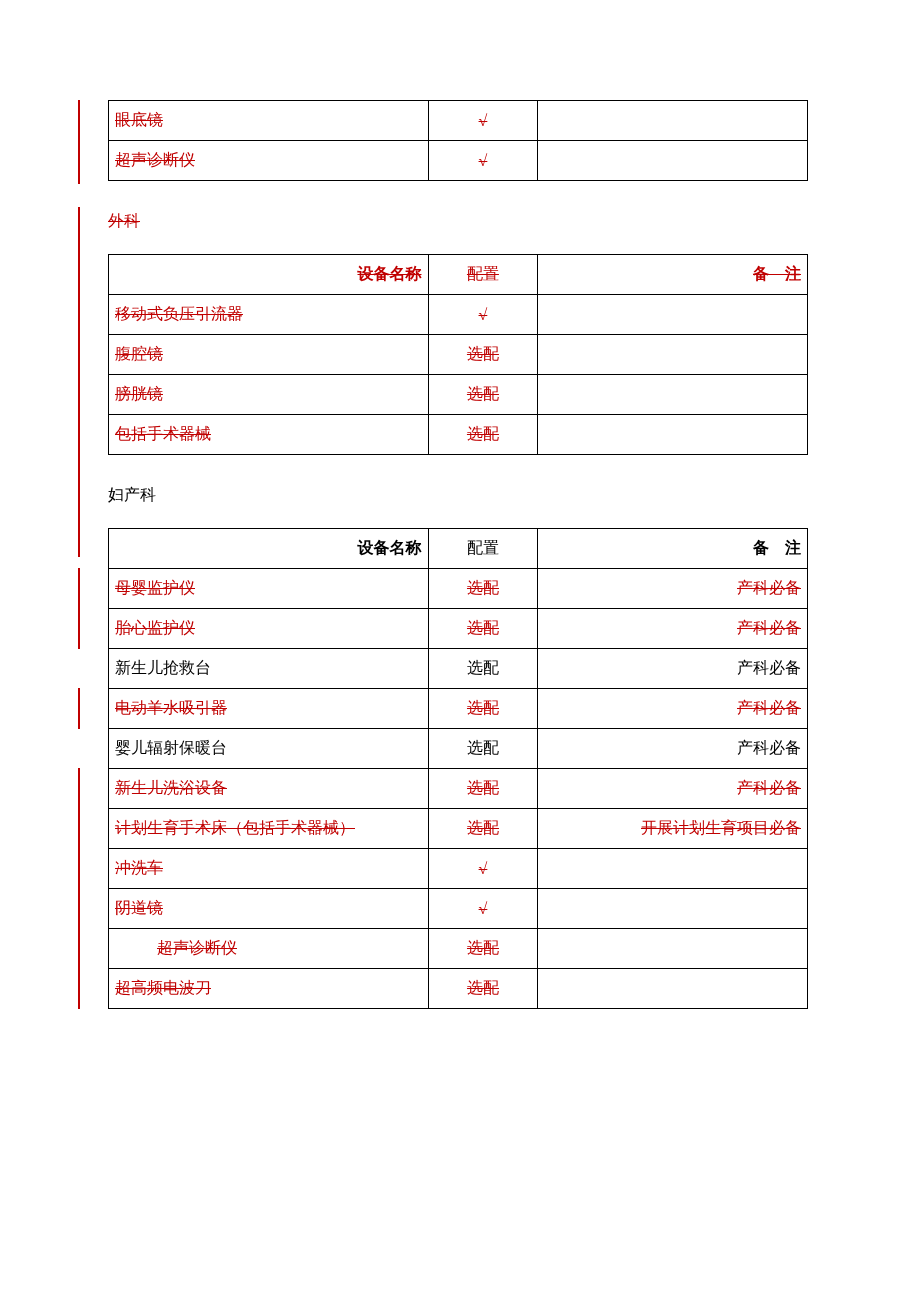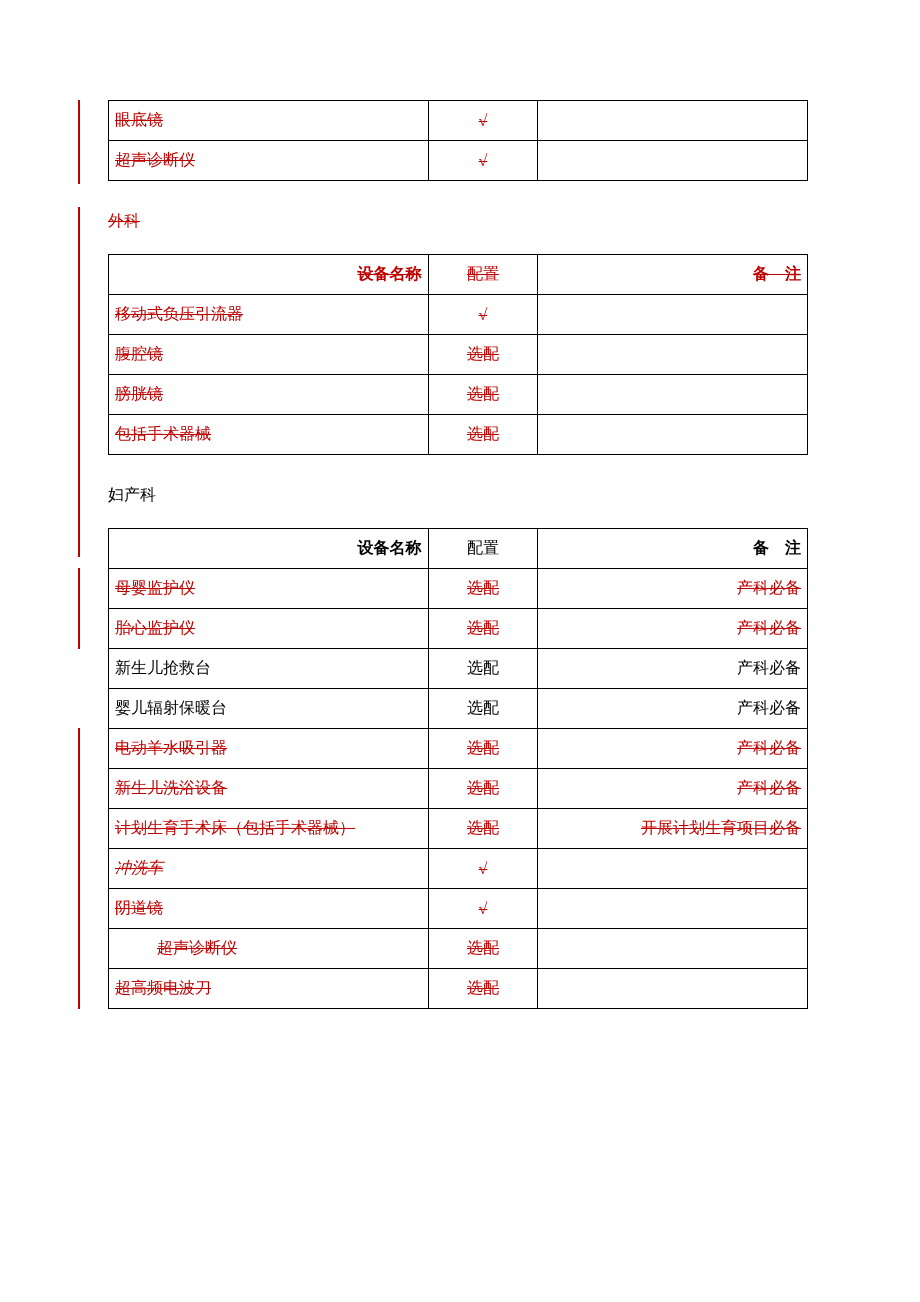--- a/index.html
+++ b/index.html
@@ -148,41 +148,41 @@
             <td class="col-name" style="position: relative;"><span class="strike">胎心监护仪</span><div style="position: absolute; left: -31px; top: -1px; bottom: -1px; width: 2px; background: rgb(192, 0, 0);"></div></td>
             <td class="col-config"><span class="strike">选配</span></td>
             <td class="col-note"><span class="strike">产科必备</span></td>
           </tr>
           <tr>
             <td class="col-name"><span>新生儿抢救台</span></td>
             <td class="col-config"><span>选配</span></td>
             <td class="col-note"><span>产科必备</span></td>
           </tr>
           <tr>
+            <td class="col-name" style="position: relative;"><span class="strike">电动羊水吸引器</span><div style="position: absolute; left: -31px; top: -1px; bottom: -1px; width: 2px; background: rgb(192, 0, 0);"></div></td>
+            <td class="col-config"><span class="strike">选配</span></td>
+            <td class="col-note"><span class="strike">产科必备</span></td>
+          </tr>
+          <tr>
             <td class="col-name"><span>婴儿辐射保暖台</span></td>
             <td class="col-config"><span>选配</span></td>
             <td class="col-note"><span>产科必备</span></td>
           </tr>
           <tr>
-            <td class="col-name" style="position: relative;"><span class="strike">电动羊水吸引器</span><div style="position: absolute; left: -31px; top: -1px; bottom: -1px; width: 2px; background: rgb(192, 0, 0);"></div></td>
-            <td class="col-config"><span class="strike">选配</span></td>
-            <td class="col-note"><span class="strike">产科必备</span></td>
-          </tr>
-          <tr>
             <td class="col-name" style="position: relative;"><span class="strike">新生儿洗浴设备</span><div style="position: absolute; left: -31px; top: -1px; bottom: -1px; width: 2px; background: rgb(192, 0, 0);"></div></td>
             <td class="col-config"><span class="strike">选配</span></td>
             <td class="col-note"><span class="strike">产科必备</span></td>
           </tr>
           <tr>
             <td class="col-name" style="position: relative;"><span class="strike">计划生育手术床（包括手术器械）</span><div style="position: absolute; left: -31px; top: -1px; bottom: -1px; width: 2px; background: rgb(192, 0, 0);"></div></td>
             <td class="col-config"><span class="strike">选配</span></td>
             <td class="col-note"><span class="strike">开展计划生育项目必备</span></td>
           </tr>
           <tr>
-            <td class="col-name" style="position: relative; font-style: italic;"><span class="strike">冲洗车</span><div style="position: absolute; left: -31px; top: -1px; bottom: -1px; width: 2px; background: rgb(192, 0, 0);"></div></td>
+            <td class="col-name" style="position: relative;"><span class="strike">冲洗车</span><div style="position: absolute; left: -31px; top: -1px; bottom: -1px; width: 2px; background: rgb(192, 0, 0);"></div></td>
             <td class="col-config"><span class="strike">√</span></td>
             <td class="col-note"><span class="strike"></span></td>
           </tr>
           <tr>
             <td class="col-name" style="position: relative;"><span class="strike">阴道镜</span><div style="position: absolute; left: -31px; top: -1px; bottom: -1px; width: 2px; background: rgb(192, 0, 0);"></div></td>
             <td class="col-config"><span class="strike">√</span></td>
             <td class="col-note"><span class="strike"></span></td>
           </tr>
           <tr>
             <td class="col-name" style="position: relative; padding-left: 48px;"><span class="strike">超声诊断仪</span><div style="position: absolute; left: -31px; top: -1px; bottom: -1px; width: 2px; background: rgb(192, 0, 0);"></div></td>

